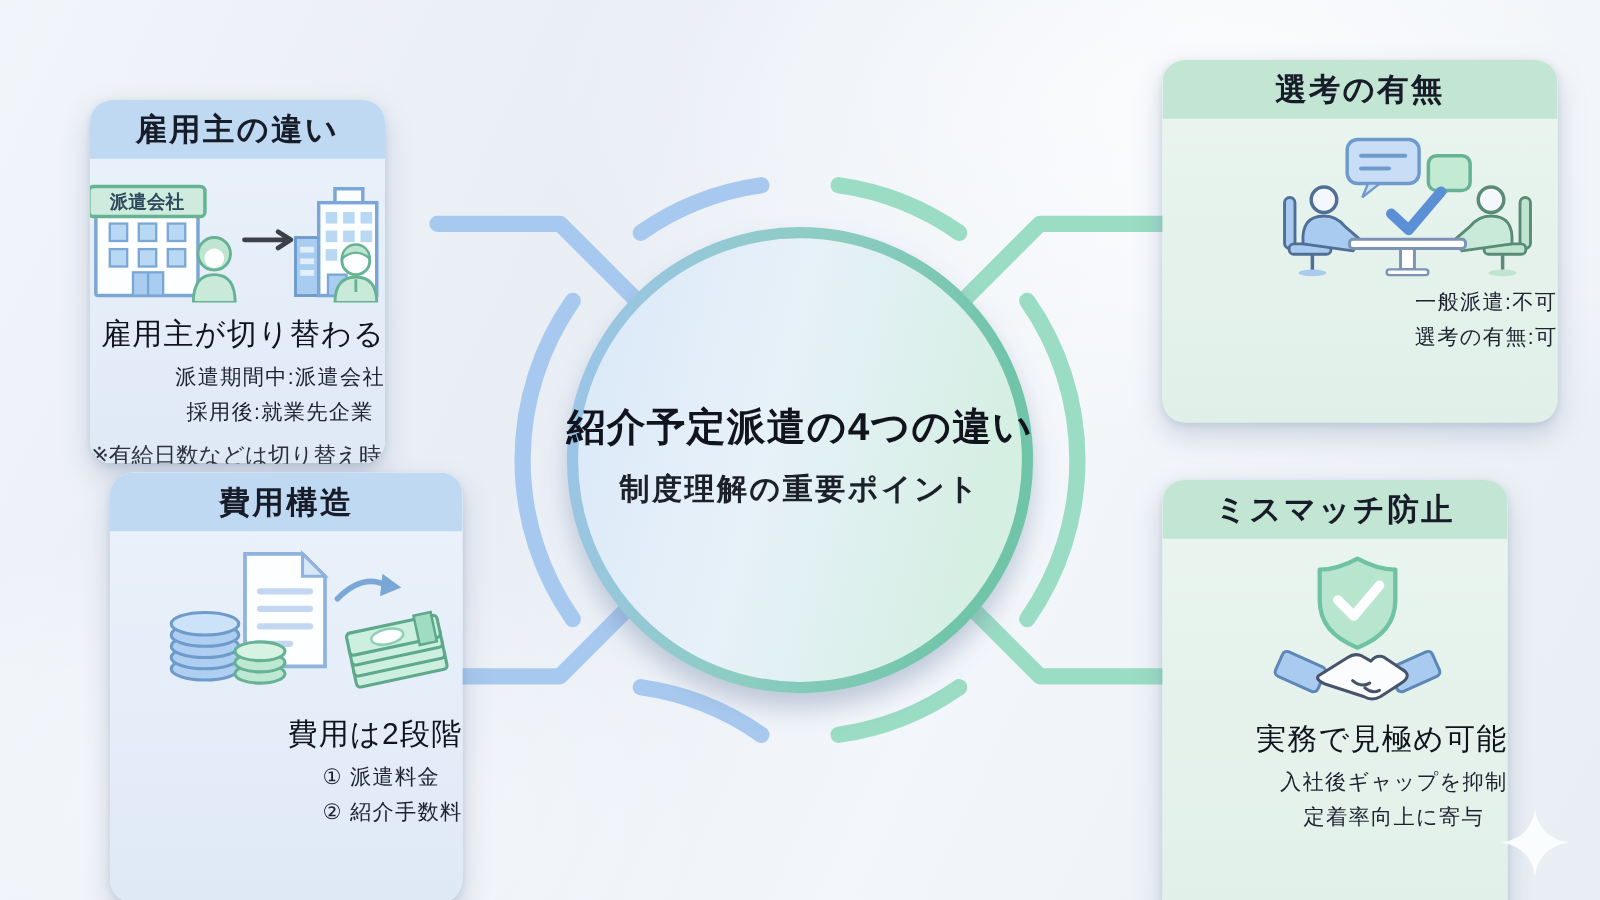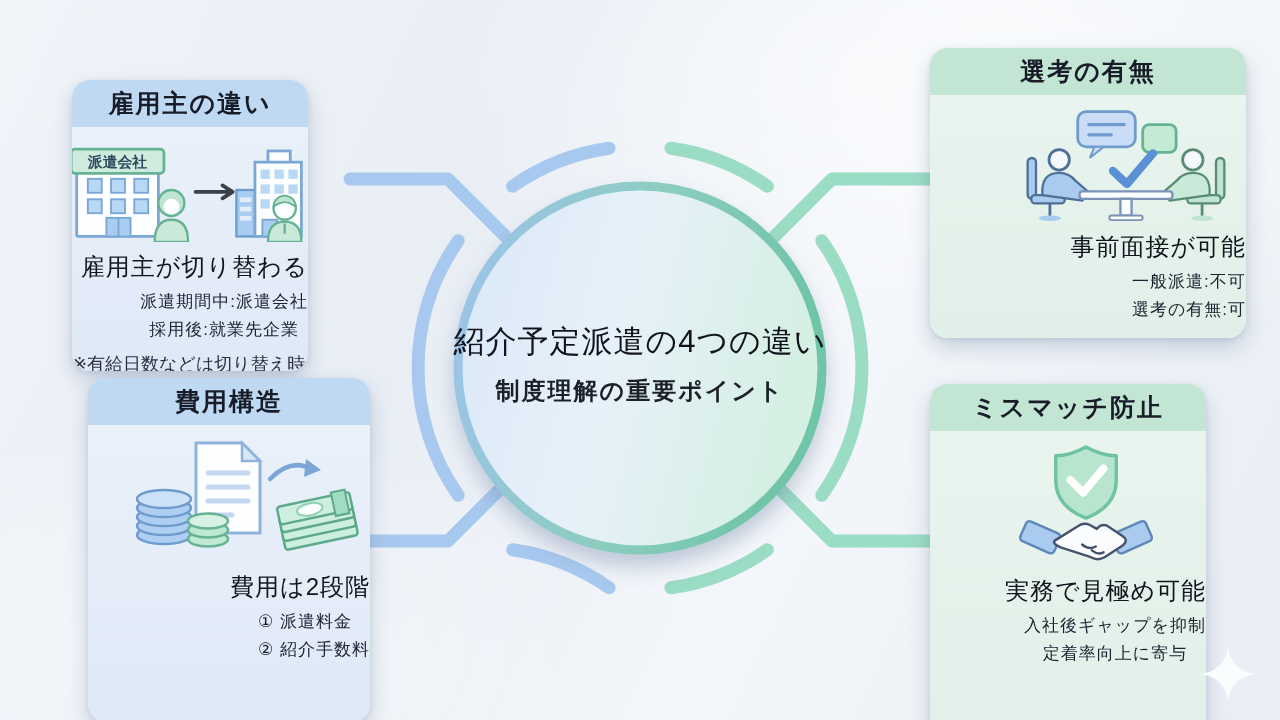--- a/index.html
+++ b/index.html
@@ -32,21 +32,21 @@
   .detail{font-size:17px;color:#1c2230;line-height:28px;margin-top:5px;text-align:center;letter-spacing:1px;}
   .detail.left-list{text-align:left;}
   .note{font-size:18px;color:#2a303c;margin-top:8px;letter-spacing:0;text-decoration:underline;}
   .tl{left:72px;top:48px;width:236px;height:291px;margin-top:32px;}
   .bl{left:88px;top:378px;width:282px;height:344px;}
   .tr{left:930px;top:48px;width:316px;height:290px;}
   .br{left:930px;top:384px;width:276px;height:368px;}
   
   .center-text{position:absolute;left:640px;top:364px;transform:translate(-50%,-50%);
         z-index:3;text-align:center;white-space:nowrap;}
-  .c-title{font-size:31px;font-weight:normal;color:#11141c;letter-spacing:1px;}
+  .c-title{font-size:31px;font-weight:bold;color:#11141c;letter-spacing:1px;}
   .c-sub{font-size:24px;font-weight:bold;color:#1b2029;margin-top:12px;letter-spacing:2px;}
   
   .sparkle{position:absolute;left:1200px;top:646px;z-index:2;}
 </style>
 </head>
 <body>
 
 <div class="stage">
 
   <svg class="net" width="1280" height="720" viewBox="0 0 1280 720">
@@ -224,21 +224,20 @@
           <rect x="186" y="96" width="36" height="9" rx="4" fill="#BFE5D0" stroke="#588C76" stroke-width="2.5"></rect>
           <line x1="202" y1="105" x2="202" y2="120" stroke="#588C76" stroke-width="3"></line>
           <ellipse cx="202" cy="121" rx="12" ry="3" fill="#BFE5D0"></ellipse>
           <circle cx="192" cy="58" r="11" fill="#F4F8FD" stroke="#588C76" stroke-width="3"></circle>
           <path d="M210 96 q2 -24 -18 -24 q-11 0 -18 9 l-14 12 l7 9 z" fill="#C9EAD8" stroke="#588C76" stroke-width="2.5" stroke-linejoin="round"></path>
           <rect x="70" y="92" width="100" height="8" rx="3" fill="#FDFEFF" stroke="#7C93B5" stroke-width="2.5"></rect>
           <rect x="114" y="100" width="12" height="18" fill="#FDFEFF" stroke="#7C93B5" stroke-width="2.5"></rect>
           <rect x="102" y="118" width="36" height="5" rx="2.5" fill="#FDFEFF" stroke="#7C93B5" stroke-width="2"></rect>
         </svg>
       </div>
-      <div class="point">事前面接が可能</div>
       <div class="detail">
         <div>一般派遣:不可</div>
         <div>選考の有無:可</div>
       </div>
     </div>
   </div>
 
   <div class="card green br">
     <div class="card-header">
       <span>ミスマッチ防止</span>

